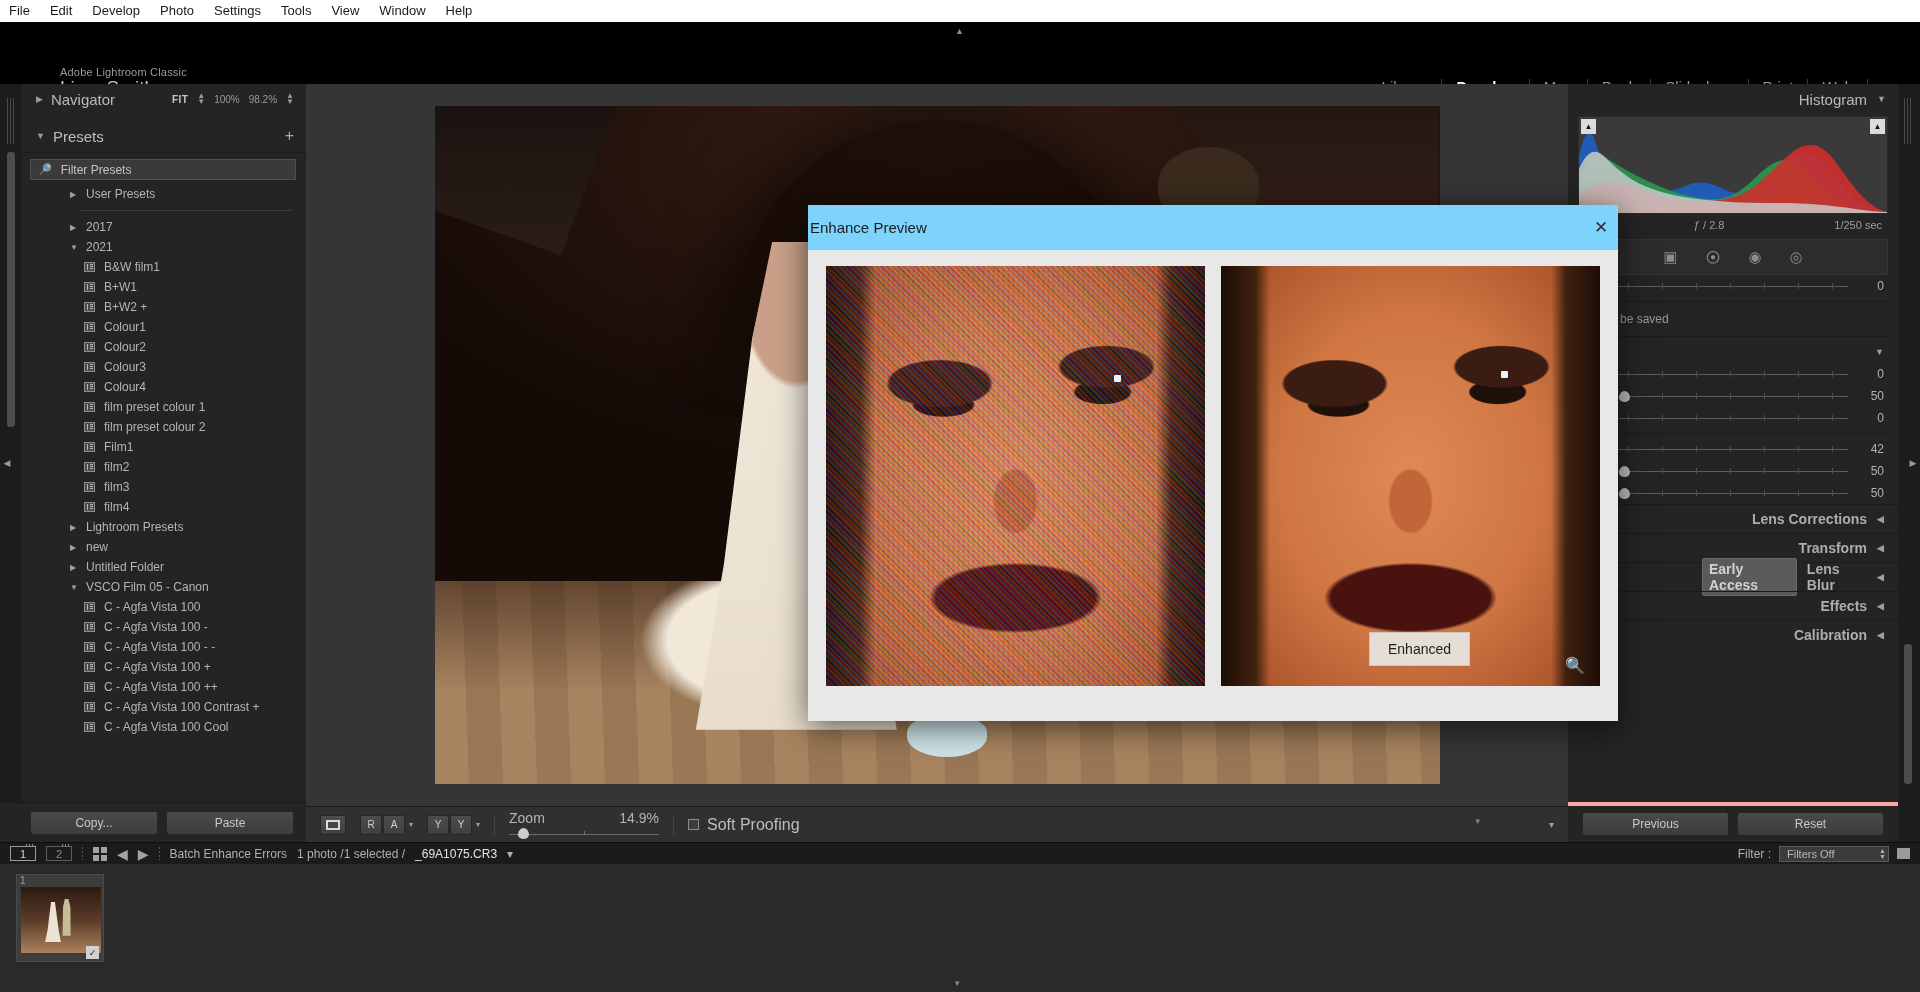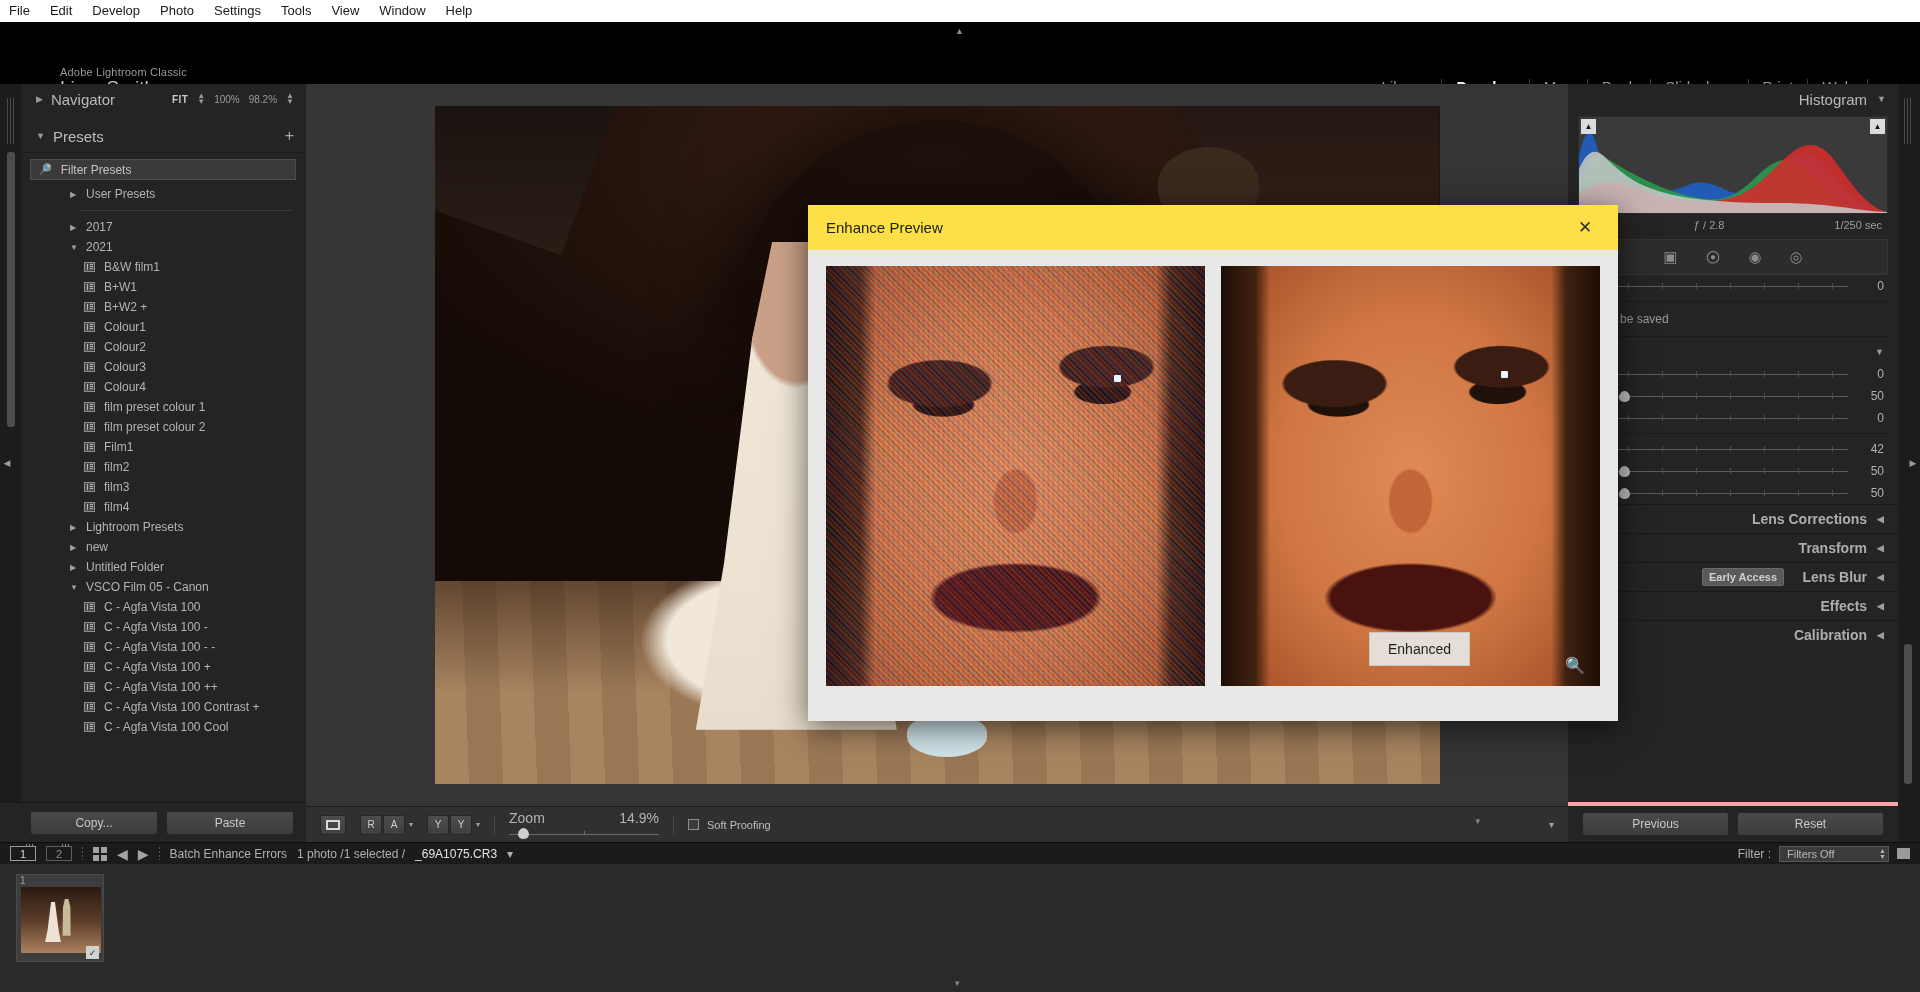--- a/index.html
+++ b/index.html
@@ -198,21 +198,21 @@
   .rp-val { width:26px; text-align:right; font-size:12px; color:#b2b2b2; }
   .rp-divider { height:1px; background:#1b1b1b; margin: 4px 10px; }
   .rp-note { padding: 6px 16px; font-size:12px; color:#9a9a9a; }
   .collapsed-row {
     display:flex; align-items:center; justify-content:flex-end; gap:10px;
     padding: 0 14px; height:29px; font-size:14px; color:#adadad;
     border-top:1px solid #1a1a1a;
     font-weight:bold;
   }
   .early-badge {
-    background:#5a5a5a; color:#d2d2d2; font-size:11px; padding:2px 6px; border-radius:2px;
+    background:#5a5a5a; color:#d2d2d2; font-size:14px; padding:2px 6px; border-radius:2px;
     margin-right:auto; margin-left: 120px; border:1px solid #6a6a6a;
   }
   .eye-dot {
     position:absolute; left:12px; width:9px; height:9px; border:1px solid #787878; border-radius:2px;
   }
   .prev-reset {
     position:absolute; left:0; bottom:0; width:330px; height:40px; background:#242424;
     display:flex; align-items:center; gap:8px; padding: 0 14px;
     border-top:4px solid #fca5a5;
   }
@@ -303,21 +303,21 @@
   .tb-sep { width:1px; height:20px; background:#454545; }
   .zoom-block { display:flex; flex-direction:column; gap:2px; width:150px; }
   .zoom-top { display:flex; justify-content:space-between; font-size:14px; color:#b4b4b4; }
   .zoom-track { position:relative; height:11px; }
   .zoom-track .line { position:absolute; top:6px; left:0; right:0; height:1px; background:#6b6b6b; }
   .zoom-track .mid { position:absolute; top:3px; left:50%; width:1px; height:4px; background:#6b6b6b; }
   .zoom-track .knob {
     position:absolute; top:0; left:6%; width:11px; height:11px; background:#cdcdcd;
     border-radius:50% 50% 50% 50% / 60% 60% 40% 40%;
   }
-  .soft-proof { display:flex; align-items:center; gap:8px; font-size:11px; color:#bdbdbd; }
+  .soft-proof { display:flex; align-items:center; gap:8px; font-size:16px; color:#bdbdbd; }
   .checkbox {
     width:11px; height:11px; border:1px solid #8d8d8d; background:#3b3b3b;
   }
   .tb-right-caret { margin-left:auto; color:#9e9e9e; font-size:10px; }
 
   
   .fs-bar {
     position:absolute; left:0; right:0; bottom:128px; height:22px; background:#1b1b1b;
     display:flex; align-items:center; gap:10px; padding: 0 10px;
     border-top:1px solid #0d0d0d;
@@ -384,22 +384,22 @@
   .top-arrow {
     position:absolute; color:#8b8b8b; font-size:9px;
   }
 
   
   .dialog {
     position:absolute; left:808px; top:205px; width:810px; height:516px;
     background:#ffffff; box-shadow: 0 6px 30px rgba(0,0,0,.6); z-index: 50;
   }
   .dlg-title {
-    height:45px; display:flex; align-items:center; padding: 0 18px;
-    font-size:15px; color:#1d1d1d; background:#fde047;
+    height:45px; display:flex; align-items:center; padding: 0 2px;
+    font-size:15px; color:#1d1d1d; background:#7dd3fc;
   }
   .dlg-close {
     margin-left:auto; width:30px; height:30px; display:flex; align-items:center;
     justify-content:center; font-size:17px; color:#333;
   }
   .dlg-body {
     position:absolute; left:0; right:0; top:45px; bottom:0; background:#e8e8e8;
     padding: 16px 18px;
   }
   .compare {

